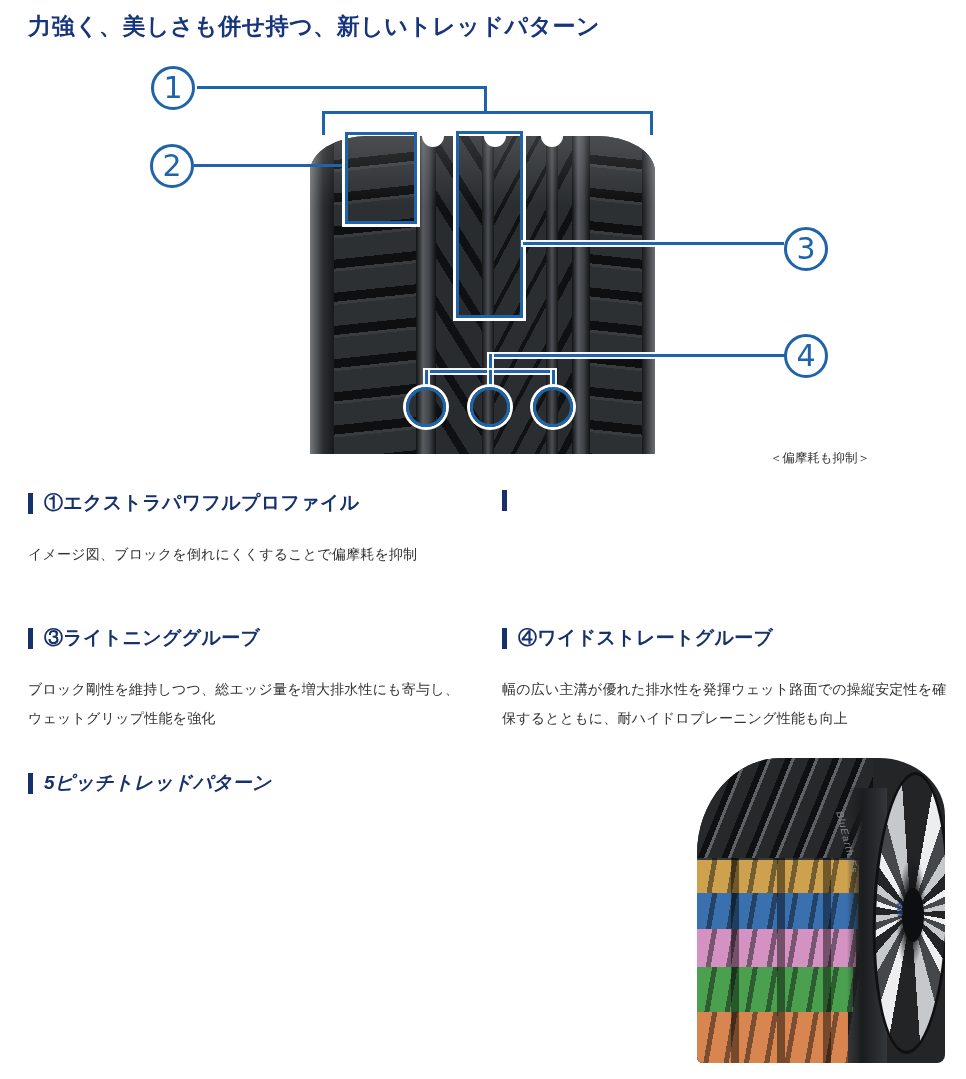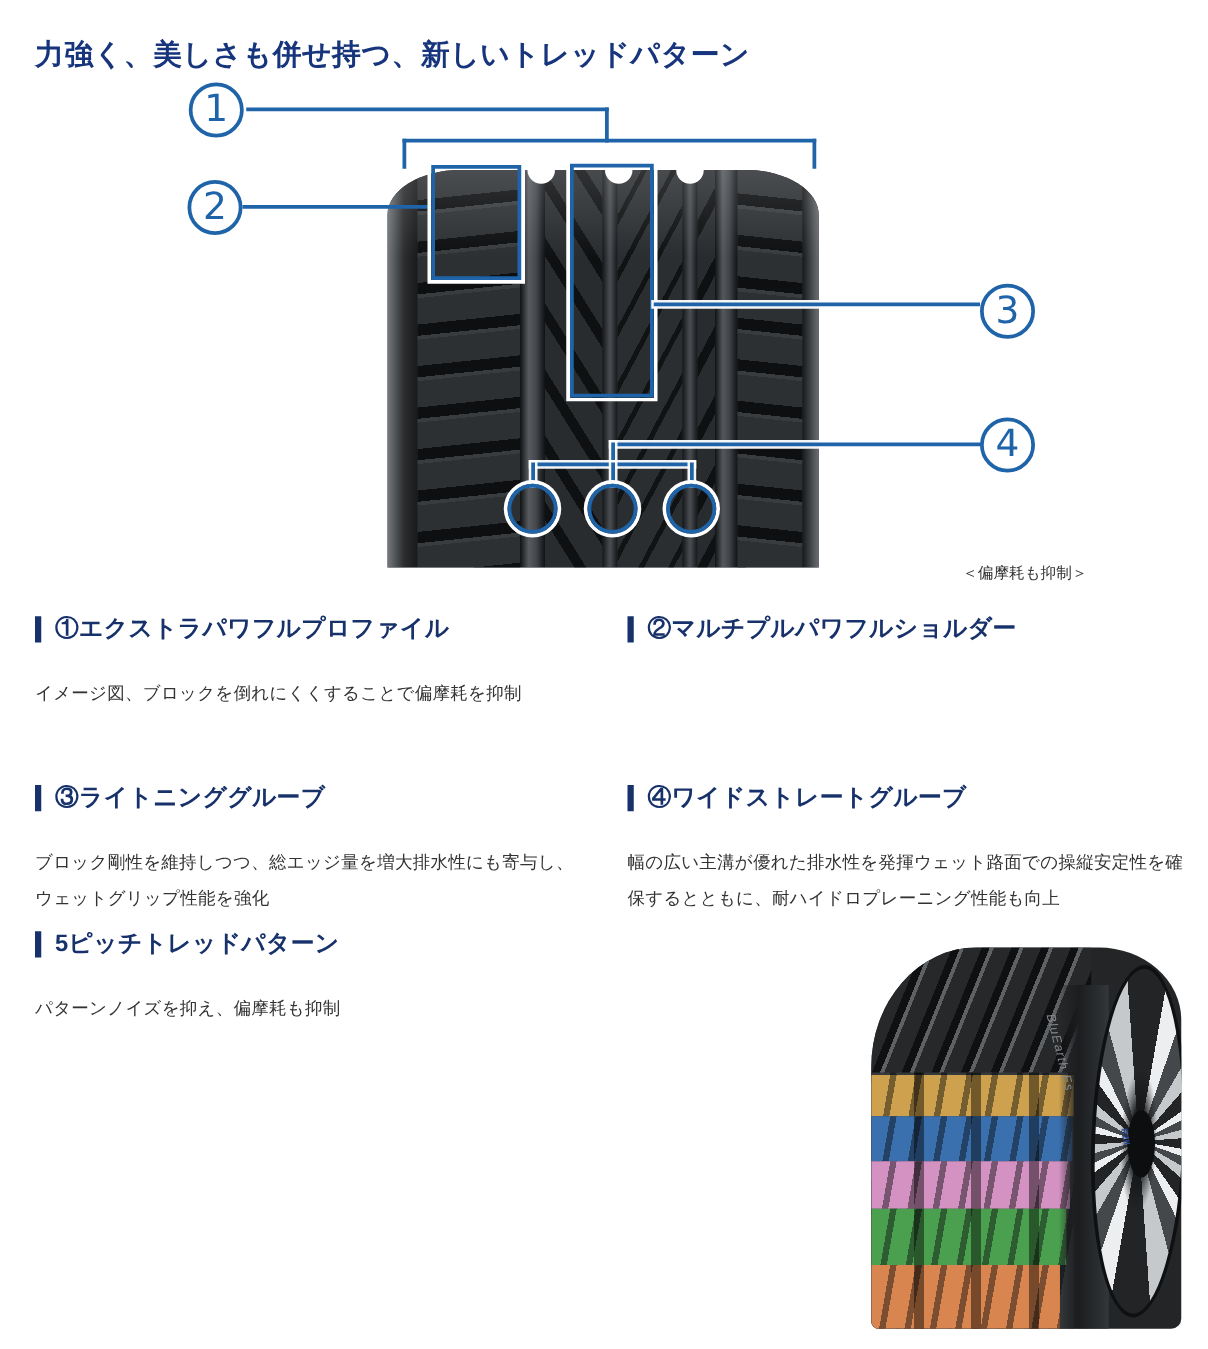--- a/index.html
+++ b/index.html
@@ -1,21 +1,21 @@
 <!DOCTYPE html>
 <html lang="ja"><head>
 <meta charset="utf-8">
 <style>
   * { margin:0; padding:0; box-sizing:border-box; }
   body { background:#ffffff; font-family:"Liberation Sans", sans-serif; }
   .screen { position:relative; width:966px; height:1079px; background:#fff; overflow:hidden; }
 
   
   .page-title {
-    position:absolute; left:28px; top:28px;
+    position:absolute; left:28px; top:11px;
     font-size:23px; font-weight:bold; color:#17357c; letter-spacing:0.5px;
   }
 
   
   .diagram { position:absolute; left:0; top:0; width:966px; height:475px; }
 
   
   .tread-photo {
     position:absolute; left:310px; top:136px; width:345px; height:318px;
     background:#26292c; overflow:hidden;
@@ -60,21 +60,21 @@
   .feature { position:absolute; }
   .feature-heading { display:flex; align-items:center; }
   .heading-bar { width:5px; height:21px; background:#17316b; margin-right:11px; flex:none; }
   .feature-title { font-size:19px; font-weight:bold; color:#17316b; letter-spacing:0.3px; }
   .feature-body { margin-top:24px; font-size:14px; line-height:29px; color:#333; letter-spacing:0.2px; }
 
   .f1 { left:28px;  top:490px; width:436px; }
   .f2 { left:502px; top:490px; width:446px; }
   .f3 { left:28px;  top:625px; width:436px; }
   .f4 { left:502px; top:625px; width:446px; }
-  .f5 { left:28px;  top:742px; width:436px; }
+  .f5 { left:28px;  top:770px; width:436px;font-style:italic; }
 
   
   .product-tire { position:absolute; left:697px; top:758px; width:248px; height:305px; }
   .tire-body { position:absolute; inset:0; background:#232527; overflow:hidden;
     border-radius:84px 66px 8px 6px / 96px 58px 8px 6px; }
   .crown { position:absolute; left:0; top:0; width:176px; height:108px; background-color:#26282a;
     background-image:repeating-linear-gradient(112deg, rgba(200,205,210,0.35) 0 3px, transparent 3px 16px, rgba(0,0,0,0.6) 16px 22px); }
   .tread-face { position:absolute; left:0; top:100px; width:162px; bottom:0; background-color:#36393c;
     background-image:
       linear-gradient(90deg, transparent 0 34px, rgba(0,0,0,0.55) 34px 42px, transparent 42px 80px, rgba(0,0,0,0.55) 80px 88px, transparent 88px 126px, rgba(0,0,0,0.55) 126px 134px, transparent 134px),
@@ -162,21 +162,20 @@
     <div class="feature-heading">
       <span class="heading-bar"></span>
       <span class="feature-title">①エクストラパワフルプロファイル</span>
     </div>
     <p class="feature-body">イメージ図、ブロックを倒れにくくすることで偏摩耗を抑制</p>
   </section>
 
   <section class="feature f2">
     <div class="feature-heading">
       <span class="heading-bar"></span>
-      <span class="feature-title">②マルチプルパワフルショルダー</span>
     </div>
   </section>
 
   <section class="feature f3">
     <div class="feature-heading">
       <span class="heading-bar"></span>
       <span class="feature-title">③ライトニンググルーブ</span>
     </div>
     <p class="feature-body">ブロック剛性を維持しつつ、総エッジ量を増大排水性にも寄与し、ウェットグリップ性能を強化</p>
   </section>
@@ -187,21 +186,20 @@
       <span class="feature-title">④ワイドストレートグルーブ</span>
     </div>
     <p class="feature-body">幅の広い主溝が優れた排水性を発揮ウェット路面での操縦安定性を確保するとともに、耐ハイドロプレーニング性能も向上</p>
   </section>
 
   <section class="feature f5">
     <div class="feature-heading">
       <span class="heading-bar"></span>
       <span class="feature-title">5ピッチトレッドパターン</span>
     </div>
-    <p class="feature-body">パターンノイズを抑え、偏摩耗も抑制</p>
   </section>
 
   <div class="product-tire">
     <div class="tire-body">
       <div class="crown"></div>
       <div class="tread-face"></div>
       <div class="band band-tan" style="background-color: rgb(205, 161, 77);"></div>
       <div class="band band-blue" style="background-color: rgb(58, 112, 174);"></div>
       <div class="band band-pink" style="background-color: rgb(211, 146, 193);"></div>
       <div class="band band-green" style="background-color: rgb(75, 160, 79);"></div>

